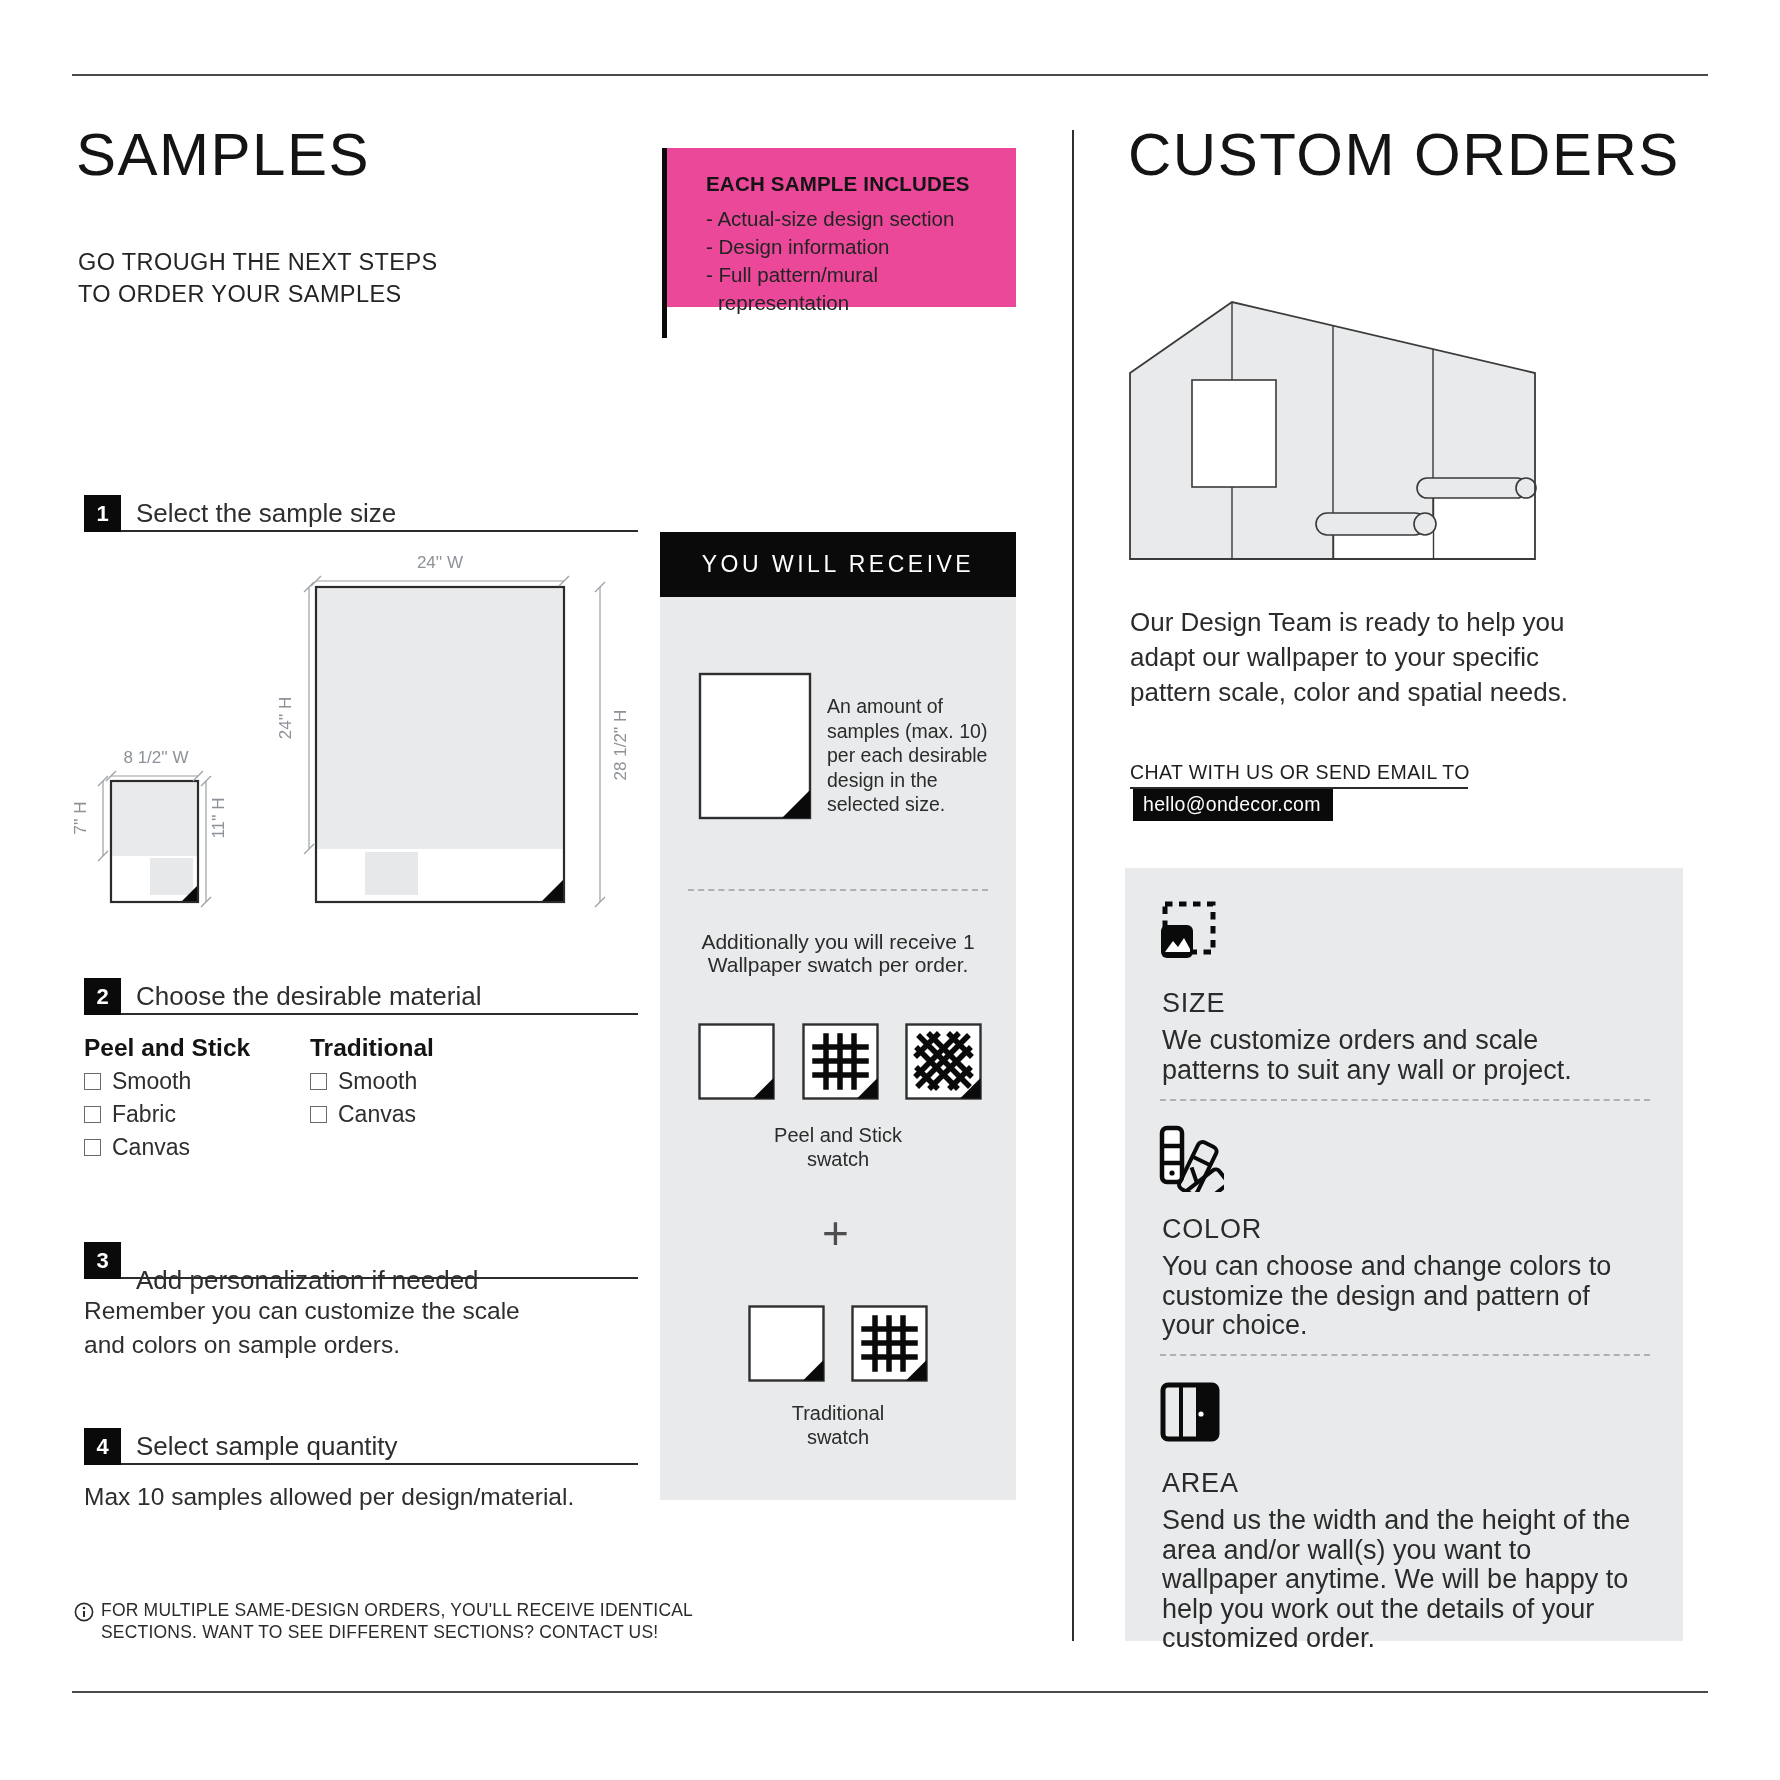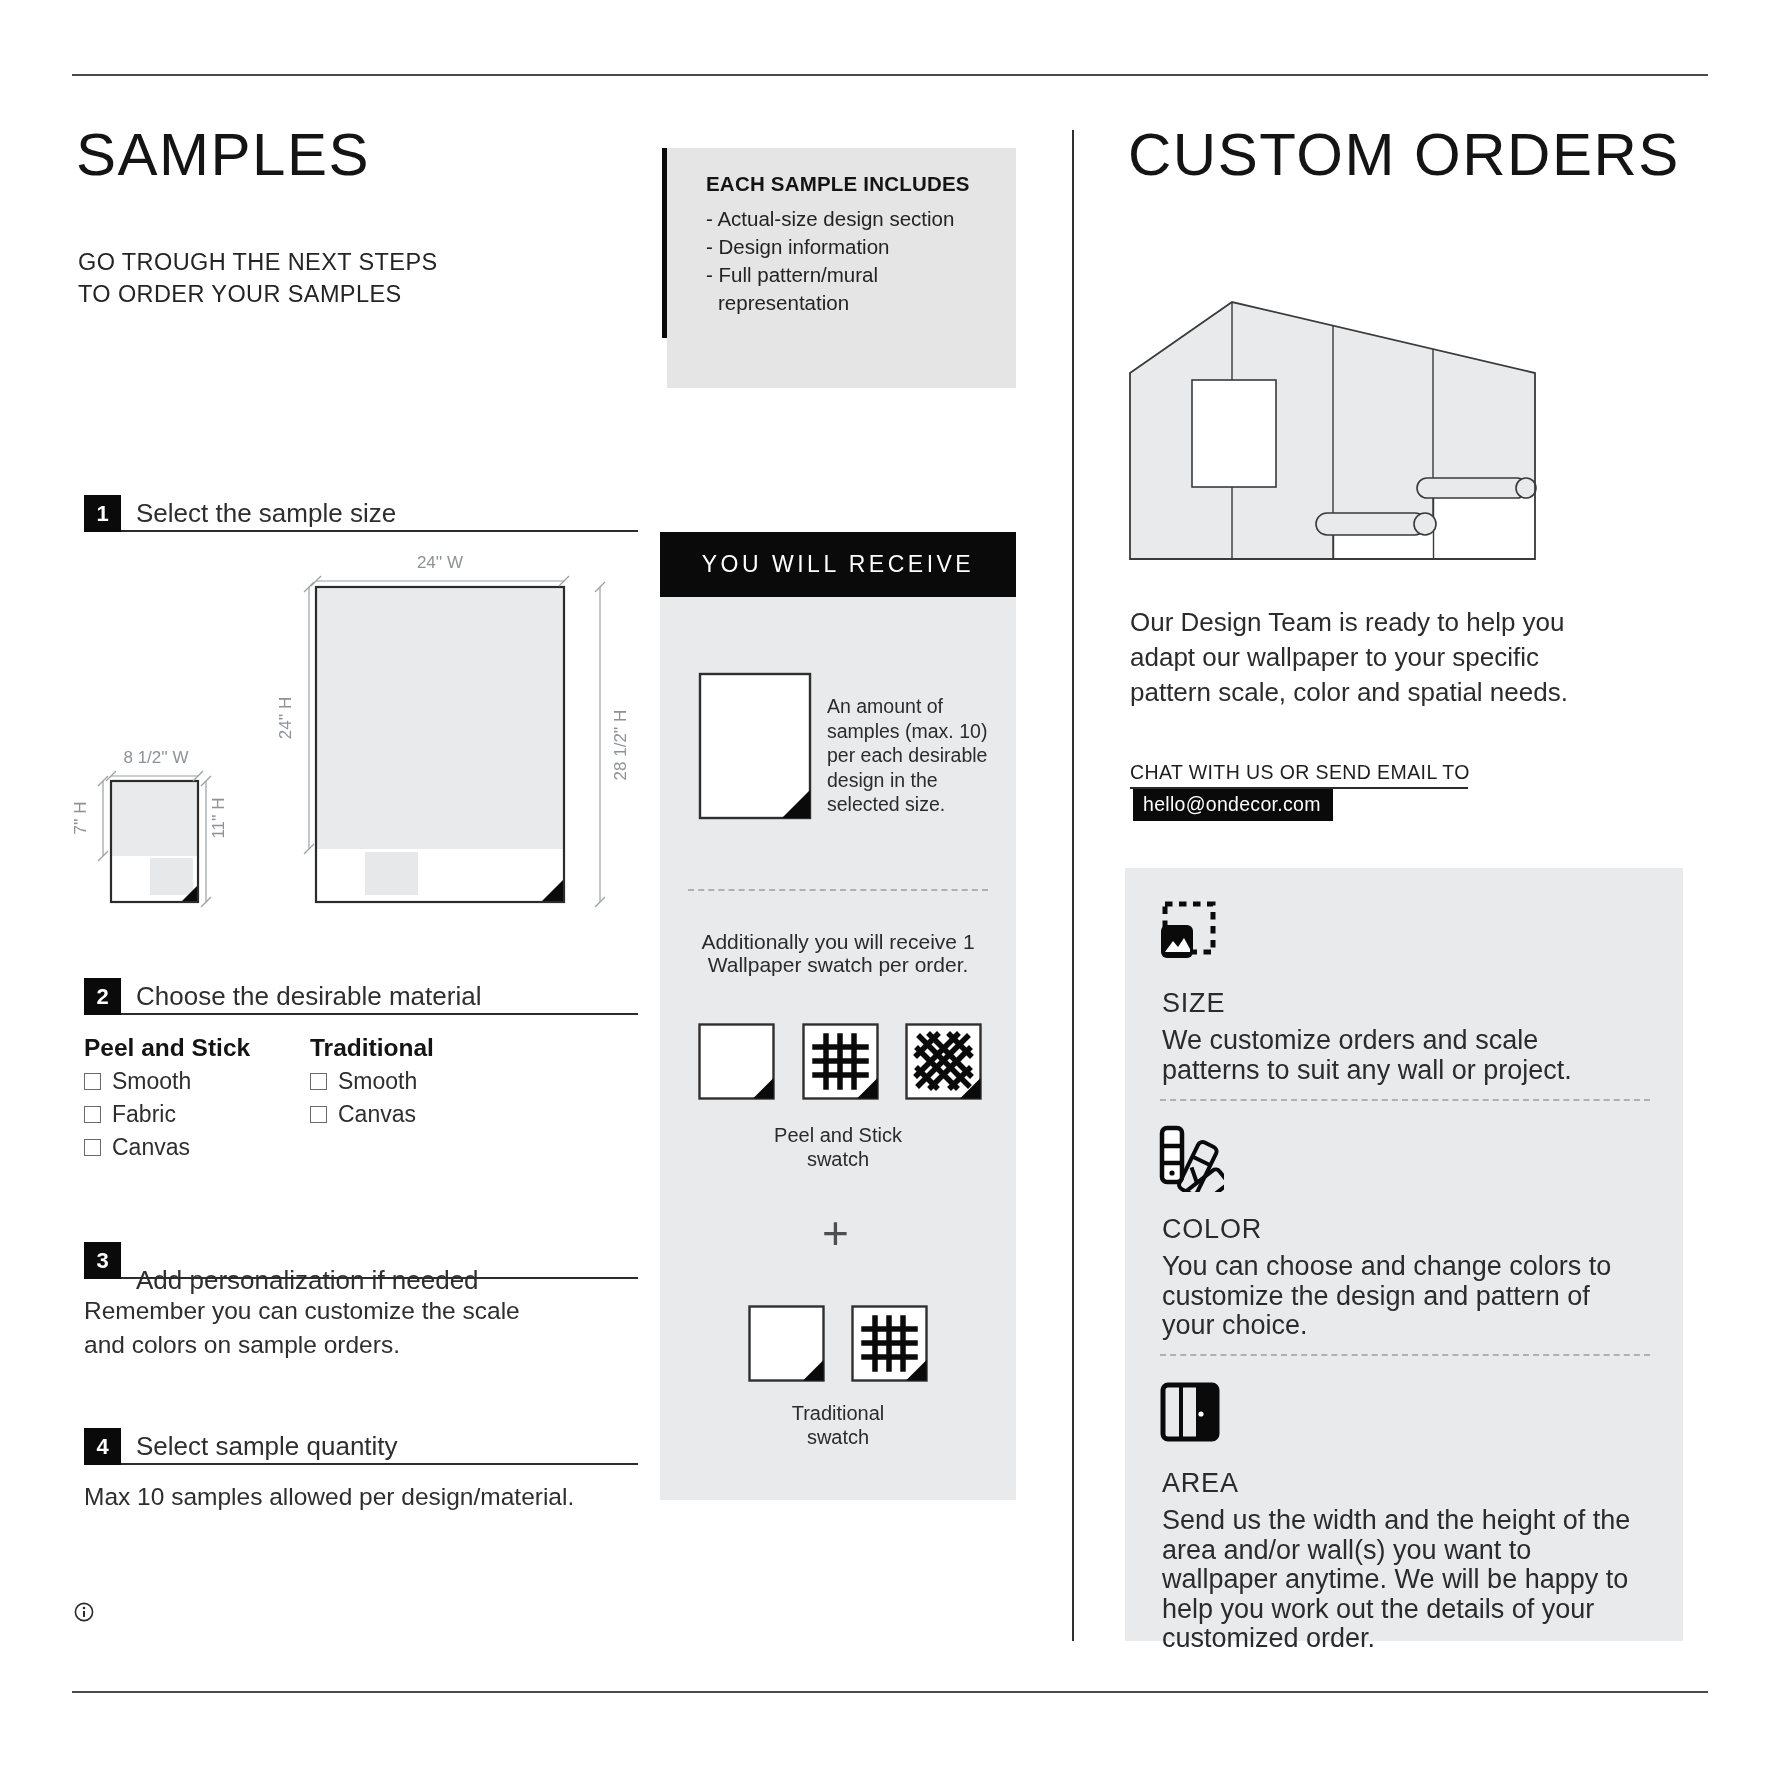--- a/index.html
+++ b/index.html
@@ -11,21 +11,21 @@
   .big-title{font-size:60px;letter-spacing:1.5px;color:#141414;font-weight:400;}
   .subtitle{font-size:23.5px;line-height:31.5px;letter-spacing:.4px;color:#242424;white-space:pre-line;}
   .step-box{position:absolute;width:37px;height:37px;background:#0a0a0a;color:#fff;
             display:flex;align-items:center;justify-content:center;font-size:22px;font-weight:700;z-index:3;}
   .step-label{position:absolute;height:37px;display:flex;align-items:center;font-size:26px;color:#2e2e2e;}
   .step-line{position:absolute;height:2px;background:#2b2b2b;z-index:2;}
   .mat-title{font-size:24.5px;font-weight:700;color:#141414;}
   .opt{position:absolute;display:flex;align-items:center;font-size:23px;color:#2e2e2e;}
   .cb{display:inline-block;width:15px;height:15px;border:1.6px solid #6a6a6a;margin-right:11px;}
   .note{font-size:24.5px;line-height:34px;color:#2e2e2e;}
-  .inc-box{position:absolute;left:667px;top:148px;width:349px;height:240px;background:#e5e5e5;
+  .inc-box{position:absolute;left:667px;top:148px;width:349px;height:159px;background:#ec4899;
            box-sizing:border-box;padding:24px 16px 0 39px;}
   .inc-bar{position:absolute;left:662px;top:148px;width:5px;height:190px;background:#0a0a0a;}
   .inc-title{font-size:20.5px;font-weight:700;color:#141414;margin:0 0 9px 0;letter-spacing:.2px;}
   .inc-item{font-size:20.5px;line-height:28px;color:#232323;padding-left:12px;text-indent:-12px;}
   .ywr-bar{position:absolute;left:660px;top:532px;width:356px;height:65px;background:#0a0a0a;color:#fff;
            display:flex;align-items:center;justify-content:center;font-size:23px;letter-spacing:3.5px;}
   .mid-panel{position:absolute;left:660px;top:597px;width:356px;height:903px;background:#e9eaeb;}
   .dashed{position:absolute;border-top:2px dashed #adb1b5;height:0;}
   .smalltext{font-size:19.5px;line-height:24.5px;color:#2b2b2b;}
   .centertext{font-size:21px;line-height:23px;color:#2b2b2b;text-align:center;}
@@ -140,20 +140,21 @@
   <div class="step-line" style="left:84px;top:1463px;width:554px;"></div>
   <div class="step-box" style="left:84px;top:1428px;">4</div>
   <div class="step-label" style="left:136px;top:1428px;">Select sample quantity</div>
   <div class="abs note" style="left:84px;top:1480px;width:560px;">Max 10 samples allowed per design/material.</div>
 
   <svg class="abs" style="left:74px;top:1602px;" width="20" height="20" viewBox="0 0 20 20">
     <circle cx="10" cy="10" r="8.6" fill="none" stroke="#2b2b2b" stroke-width="1.6"></circle>
     <circle cx="10" cy="6" r="1.3" fill="#2b2b2b"></circle>
     <rect x="9" y="9" width="2" height="6" fill="#2b2b2b"></rect>
   </svg>
+  <div class="abs footnote" style="left:101px;top:1600px;width:610px;">FOR MULTIPLE SAME-DESIGN ORDERS, YOU'LL RECEIVE IDENTICAL SECTIONS. WANT TO SEE DIFFERENT SECTIONS? CONTACT US!</div>
 
   <div class="inc-bar"></div>
   <div class="inc-box">
     <div class="inc-title">EACH SAMPLE INCLUDES</div>
     <div class="inc-item">- Actual-size design section</div>
     <div class="inc-item">- Design information</div>
     <div class="inc-item" style="width:225px;">- Full pattern/mural representation</div>
   </div>
 
   <div class="ywr-bar">

